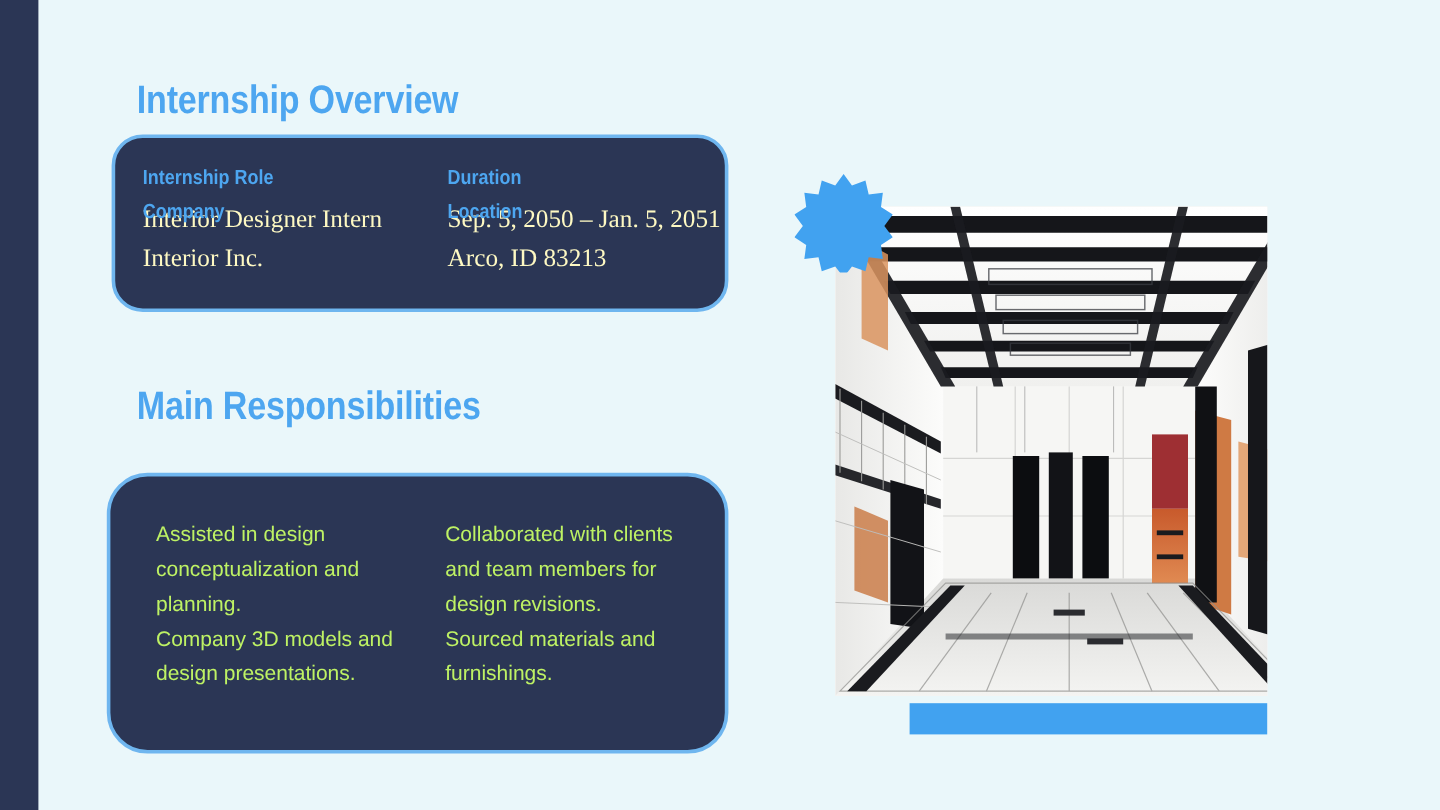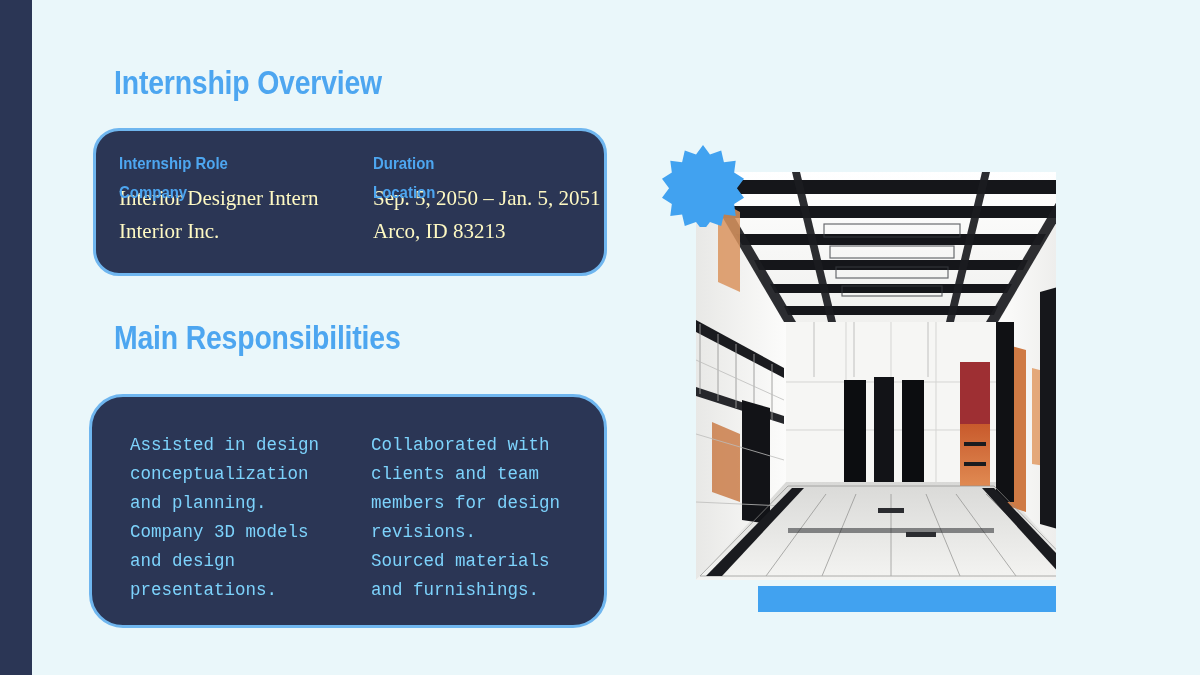--- a/index.html
+++ b/index.html
@@ -59,21 +59,21 @@
   .heading-resp     { left: 114px; top: 319px; }
 
   
   .card {
     position: absolute;
     background: #2b3655;
     border: 3px solid #6fb6ef;
     border-radius: 26px;
   }
   .card-overview {
-    left: 93px; top: 128px;
+    left: 93px; top: 112px;
     width: 514px; height: 148px;
     border-radius: 26px;
   }
   .card-resp {
     left: 89px; top: 394px;
     width: 518px; height: 234px;
     border-radius: 34px;
   }
 
   .card-cols {
@@ -118,22 +118,22 @@
     font-size: 21px;
     line-height: 1.58;
     white-space: nowrap;
   }
 
   
   .card-resp .col-left  { padding: 34px 0 0 38px; }
   .card-resp .col-right { padding: 34px 0 0 8px; }
 
   .resp-list {
-    color: #7dd3fc;
-    font-family: Liberation Mono, monospace;
+    color: #bef264;
+    font-family: Liberation Sans, sans-serif;
     font-size: 17.5px;
     line-height: 1.66;
     max-width: 210px;
   }
   .resp-item { }
 
   
   .photo-wrap {
     position: absolute;
     left: 696px; top: 172px;

